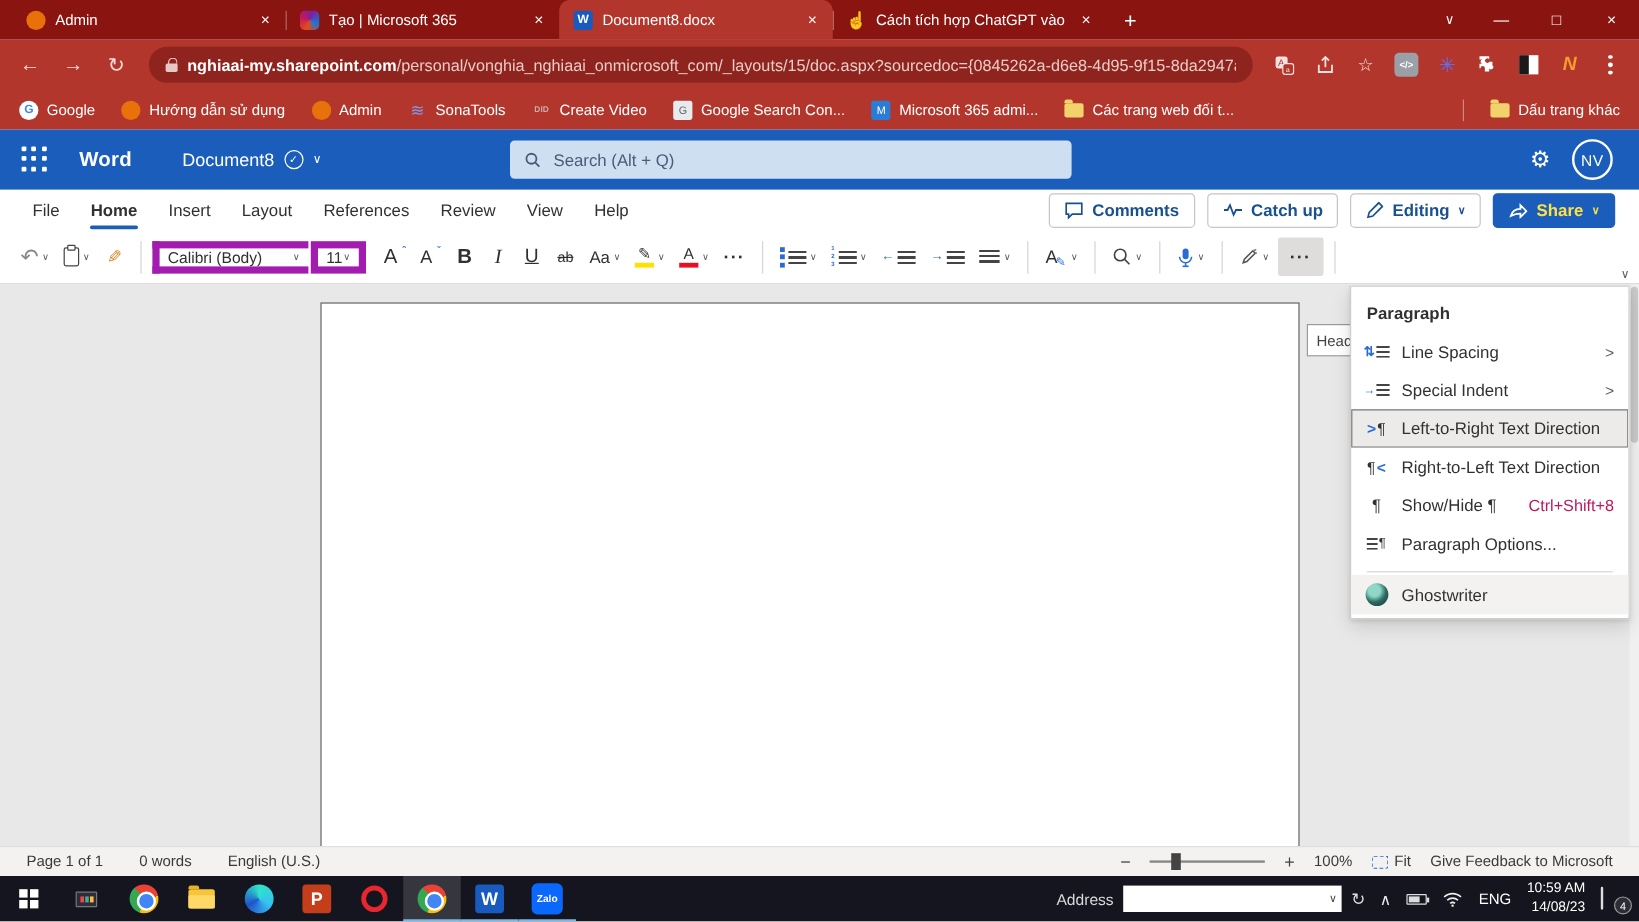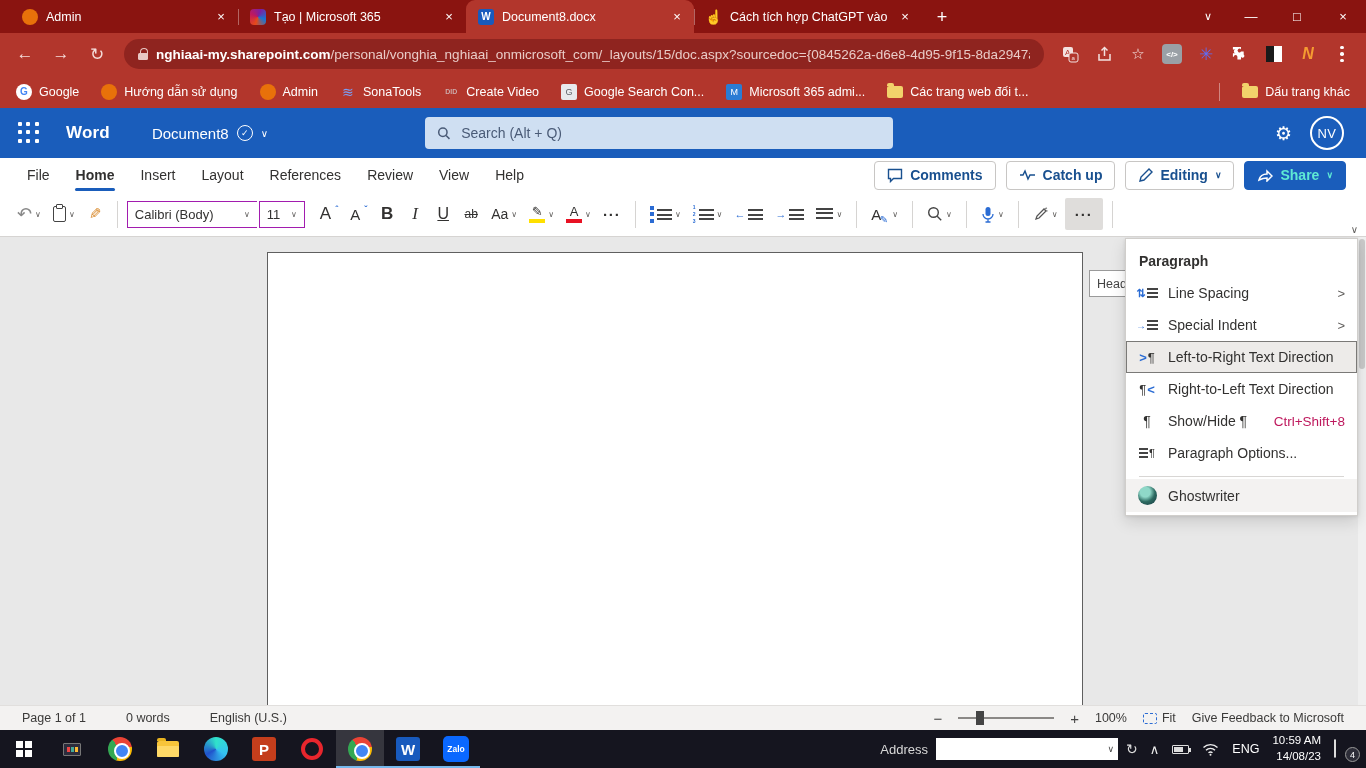--- a/index.html
+++ b/index.html
@@ -71,30 +71,30 @@
   .avatar { width:34px; height:34px; border:2px solid #fff; border-radius:50%; color:#fff; font-size:13px; display:flex; align-items:center; justify-content:center; letter-spacing:.5px; }
 
   
   .menurow { height:34px; background:#fff; display:flex; align-items:center; padding:0 14px; flex-shrink:0; }
   .menuitem { padding:6px 13px; font-size:14px; color:#323130; position:relative; cursor:default; }
   .menuitem.active { font-weight:700; }
   .menuitem.active::after { content:""; position:absolute; left:12px; right:12px; bottom:-2px; height:3px; background:#1a5dbb; border-radius:2px; }
   .menuright { margin-left:auto; display:flex; align-items:center; gap:10px; padding-right:6px; }
   .pillbtn { height:29px; border:1px solid #c8c6c4; border-radius:4px; background:#fff; display:flex; align-items:center; gap:7px; padding:0 12px; font-size:14px; color:#19508f; font-weight:600; }
   .pillbtn svg { flex-shrink:0; }
-  .sharebtn { background:#1a5dbb; border-color:#1a5dbb; color:#5eead4; }
+  .sharebtn { background:#1a5dbb; border-color:#1a5dbb; color:#fde047; }
   .btn-chev { font-size:9px; }
 
   
   .toolbarrow { height:45px; background:#fff; display:flex; align-items:center; padding:0 12px; border-bottom:1px solid #d6d4d2; position:relative; flex-shrink:0; gap:2px; }
   .tbtn { height:32px; min-width:26px; padding:0 5px; display:flex; align-items:center; justify-content:center; gap:3px; border-radius:2px; color:#323130; font-size:15px; }
   .tbtn.activegray { background:#dfdddb; }
   .tchev { font-size:8px; color:#605e5c; }
   .tdiv { width:1px; height:27px; background:#d6d4d2; margin:0 7px; }
-  .combo { border:1px solid #a21caf; height:27px; display:flex; align-items:center; justify-content:space-between; padding:0 7px; font-size:13px; color:#323130; background:#fff; }
+  .combo { border:6px solid #a21caf; height:27px; display:flex; align-items:center; justify-content:space-between; padding:0 7px; font-size:13px; color:#323130; background:#fff; }
   .combo.fname { width:130px; border-right:none; }
   .combo.fsize { width:46px; }
   .glyph-b { font-weight:800; font-size:17px; }
   .glyph-i { font-style:italic; font-family:"Liberation Serif",serif; font-size:17px; }
   .glyph-u { text-decoration:underline; font-size:16px; }
   .glyph-strike { text-decoration:line-through; font-size:12px; }
   .supmark { font-size:9px; color:#2b6cd4; font-weight:bold; margin-left:1px; margin-top:-10px; }
   .hl-icon,.fc-icon { display:flex; flex-direction:column; align-items:center; line-height:1; }
   .hl-icon .bar { width:16px; height:4px; background:#ffe000; margin-top:1px; }
   .fc-icon .bar { width:16px; height:4px; background:#e81123; margin-top:1px; }
@@ -128,21 +128,21 @@
   .ddicon .blue { color:#2b6cd4; font-weight:bold; }
   .ddicon .lines-s { width:11px; height:10px; background:repeating-linear-gradient(to bottom,#444 0 1.6px,transparent 1.6px 4.2px); }
   .ddicon .updn { color:#2b6cd4; font-size:11px; font-weight:bold; }
   .dd-label { white-space:nowrap;text-align:right; }
   .dd-sub { margin-left:auto; color:#605e5c; font-size:13px; }
   .dd-shortcut { margin-left:auto; font-size:13.5px; color:#be185d; }
   .dd-divider { height:1px; background:#d8d6d4; margin:7px 13px 2px; }
   .ghosticon { width:19px; height:19px; border-radius:50%; background:radial-gradient(circle at 38% 32%,#8fd8c8 0 28%,#2d6b62 55%,#14333c 100%); flex-shrink:0; }
 
   
-  .statusbar { height:25px; background:#f3f2f1; border-top:1px solid #e1dfdd; display:flex; align-items:center; padding:0 22px; gap:40px; font-size:12.5px; color:#3b3a39; flex-shrink:0; }
+  .statusbar { height:25px; background:#f3f2f1; border-top:1px solid #e1dfdd; display:flex; align-items:center; padding:0 22px; gap:30px; font-size:12.5px; color:#3b3a39; flex-shrink:0; }
   .sb-right { margin-left:auto; display:flex; align-items:center; gap:16px; }
   .zoomtrack { width:96px; height:2px; background:#8a8886; position:relative; }
   .zoomthumb { position:absolute; left:18px; top:-6px; width:8px; height:14px; background:#444; }
   .zoomsign { font-size:15px; color:#444; }
   .fitbox { width:14px; height:11px; border:1.3px dashed #2b6cd4; border-radius:2px; }
   .fitwrap { display:flex; align-items:center; gap:5px; }
 
   
   .taskbar { height:38px; background:#15151f; display:flex; align-items:center; flex-shrink:0; }
   .tbslot { width:48px; height:38px; display:flex; align-items:center; justify-content:center; position:relative; }

